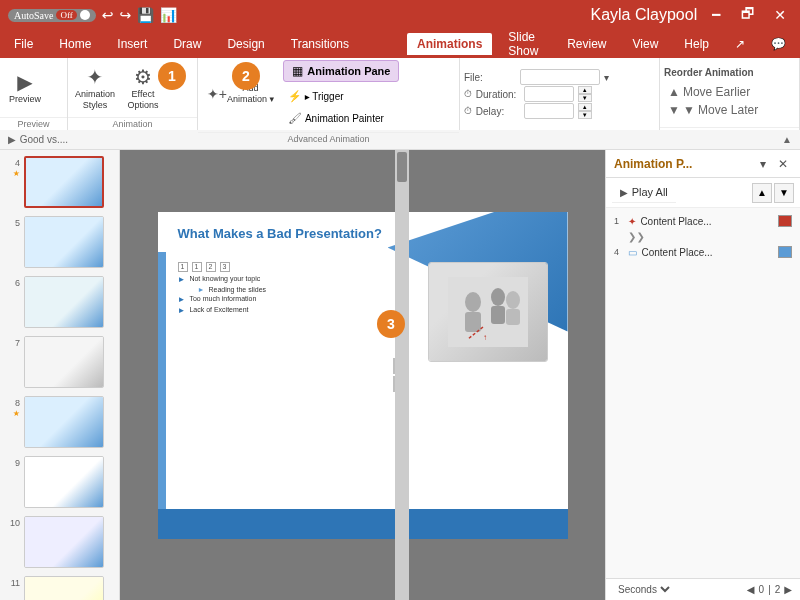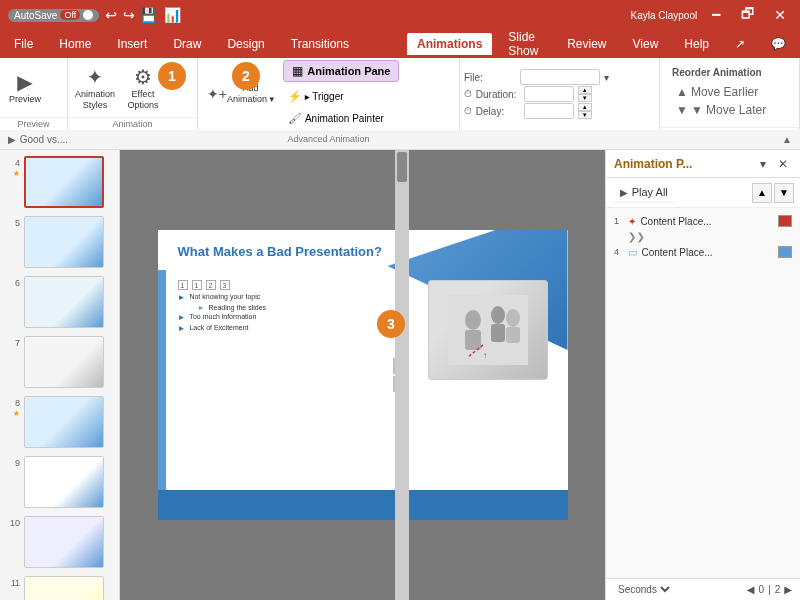--- a/index.html
+++ b/index.html
@@ -3,21 +3,21 @@
   <meta charset="utf-8">
   <style>
     * { box-sizing: border-box; margin: 0; padding: 0; }
     body { font-family: 'Segoe UI', Arial, sans-serif; font-size: 12px; background: #f0f0f0; width: 800px; height: 600px; overflow: hidden; }
 
     
     .title-bar { background: #c0392b; color: white; height: 30px; display: flex; align-items: center; justify-content: space-between; padding: 0 8px; }
     .title-bar-left { display: flex; align-items: center; gap: 6px; }
     .title-bar-center { font-size: 12px; flex: 1; text-align: center; }
     .title-bar-right { display: flex; align-items: center; gap: 8px; }
-    .autosave-toggle { background: #888; border-radius: 10px; padding: 1px 6px; font-size: 10px; color: white; display: flex; align-items: flex-start; gap: 3px; }
+    .autosave-toggle { background: #888; border-radius: 10px; padding: 1px 6px; font-size: 10px; color: white; display: flex; align-items: flex-start; gap: 3px; font-family: Liberation Serif, serif; }
     .autosave-toggle .dot { width: 10px; height: 10px; background: white; border-radius: 50%; }
     .win-btn { background: none; border: none; color: white; font-size: 14px; cursor: pointer; padding: 2px 6px; }
 
     
     .menu-bar { background: #c0392b; color: white; height: 28px; display: flex; align-items: center; padding: 0 4px; gap: 6px; }
     .menu-item { padding: 4px 10px; cursor: pointer; border-radius: 2px; font-size: 12px; color: white; }
     .menu-item.animations-tab { background: white; color: #c0392b; border-radius: 2px 2px 0 0; font-weight: 600; margin-left: 42px; }
 
     .animation-pane-btn { background: #e8d5f0; border: 1px solid #c9a0dc; border-radius: 3px; display: flex; align-items: center; gap: 4px; padding: 3px 8px; cursor: pointer; height: 22px; margin-bottom: 2px; }
     .animation-pane-btn .ap-icon { font-size: 12px; }
@@ -40,21 +40,21 @@
     .slides-panel { width: 120px; background: #f5f5f5; border-right: 1px solid #ddd; overflow-y: auto; padding: 4px; display: flex; flex-direction: column; gap: 4px; }
     .slide-thumb { display: flex; align-items: flex-start; gap: 4px; padding: 2px; cursor: pointer; }
     .slide-thumb .slide-num { font-size: 9px; color: #666; width: 14px; text-align: right; padding-top: 2px; }
     .slide-thumb .thumb-img { width: 80px; height: 52px; background: #e8f0fe; border: 1px solid #ccc; border-radius: 2px; flex-shrink: 0; display: flex; align-items: center; justify-content: center; overflow: hidden; }
     .slide-thumb.active .thumb-img { border: 2px solid #c0392b; }
     .slide-thumb .star { color: #f39c12; font-size: 8px; }
     .thumb-4 { background: linear-gradient(135deg, #dbeffe 50%, #5b9bd5 100%); }
 
     
     .canvas-area { flex: 1; background: #7a7a7a; display: flex; align-items: center; justify-content: center; position: relative; overflow: hidden; }
-    .slide-canvas { width: 410px; height: 290px; background: white; position: relative; overflow: hidden; }
+    .slide-canvas { width: 410px; height: 327px; background: white; position: relative; overflow: hidden; }
     .slide-deco-top-right { position: absolute; top: 0; right: 0; width: 180px; height: 120px; background: linear-gradient(135deg, #5b9bd5 0%, #2e75b6 100%); clip-path: polygon(60% 0%, 100% 0%, 100% 100%, 0% 30%); }
     .slide-deco-bot { position: absolute; bottom: 0; left: 0; right: 0; height: 30px; background: #2e75b6; }
     .slide-deco-side { position: absolute; left: 0; top: 40px; bottom: 30px; width: 8px; background: #5b9bd5; }
     .slide-title { position: absolute; top: 14px; left: 20px; font-size: 13px; font-weight: 700; color: #2e75b6; }
     .slide-content { position: absolute; top: 50px; left: 20px; width: 160px; }
     .slide-item { display: flex; align-items: flex-start; gap: 4px; font-size: 7px; color: #333; margin-bottom: 2px; }
     .bullet { color: #2e75b6; font-size: 8px; }
     .sub-bullet { color: #5b9bd5; font-size: 7px; margin-left: 10px; }
     .num-box { width: 10px; height: 10px; border: 1px solid #aaa; display: flex; align-items: center; justify-content: center; font-size: 7px; color: #555; margin-right: 2px; }
     .slide-img { position: absolute; right: 20px; top: 50px; width: 120px; height: 100px; background: #f0f0f0; border: 1px solid #ccc; border-radius: 3px; display: flex; align-items: center; justify-content: center; overflow: hidden; }
@@ -106,21 +106,21 @@
       <span>AutoSave</span>
       <span style="background:#c0392b; border-radius:8px; padding:0 4px; font-size:9px;">Off</span>
       <span class="dot"></span>
     </div>
     <span style="font-size:14px;">↩</span>
     <span style="font-size:14px;">↪</span>
     <span style="font-size:14px;">💾</span>
     <span style="font-size:14px;">📊</span>
   </div>
   <div class="title-bar-right">
-    <span style="font-size:10px;">Kayla Claypool</span>
+    <span style="font-size:16px;">Kayla Claypool</span>
     <button class="win-btn">🗕</button>
     <button class="win-btn">🗗</button>
     <button class="win-btn close">✕</button>
   </div>
 </div>
 
 <div class="menu-bar">
   <span class="menu-item">File</span>
   <span class="menu-item">Home</span>
   <span class="menu-item">Insert</span>
@@ -212,21 +212,21 @@
           <div class="timing-spin">
             <button>▲</button>
             <button>▼</button>
           </div>
         </div>
       </div>
     </div>
   </div>
 
   <div class="rg reorder-section">
-    <div class="rg-content" style="flex-direction:column; align-items:flex-start; justify-content:center;margin-left:8px;">
+    <div class="rg-content" style="flex-direction:column; align-items:flex-start; justify-content:center;">
       <span style="font-size:10px; color:#555; font-weight:600; margin-bottom:4px;">Reorder Animation</span>
       <div class="reorder-btn">
         <span>▲</span>
         <span>Move Earlier</span>
       </div>
       <div class="reorder-btn">
         <span>▼</span>
         <span>▼ Move Later</span>
       </div>
     </div>

